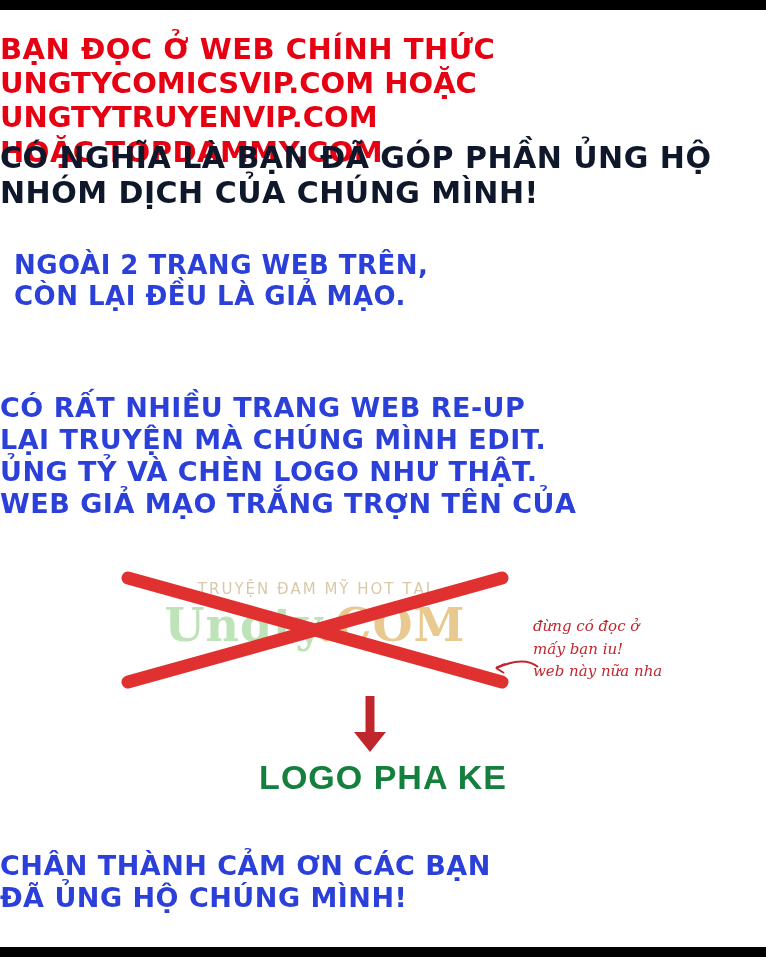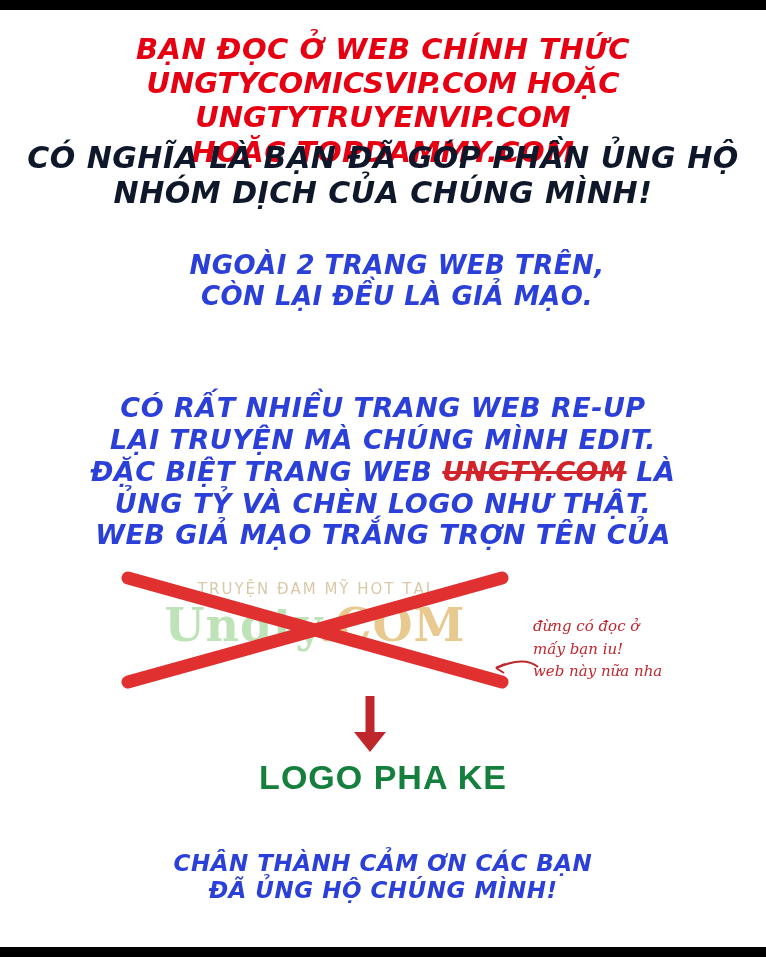--- a/index.html
+++ b/index.html
@@ -18,24 +18,22 @@
     position: relative;
     width: 766px;
     height: 957px;
     background: #ffffff;
     box-sizing: border-box;
     border-top: 10px solid #000000;
     border-bottom: 10px solid #000000;
     overflow: hidden;
   }
   .block {
-    text-align: center;
     line-height: 1.18;
     letter-spacing: 0.5px;
-    font-style: italic;
   }
   
   .headline {
     position: absolute;
     top: 22px;
     left: 0;
     width: 766px;
     color: #e60012;
     font-size: 30px;
     font-weight: bold;
@@ -163,21 +161,21 @@
     font-weight: bold;
     font-family: "Liberation Sans", sans-serif;
     letter-spacing: 1px;
   }
   .thanks {
     position: absolute;
     top: 840px;
     left: 0;
     width: 766px;
     color: #2b3fd9;
-    font-size: 23px;
+    font-size: 27px;
     font-weight: bold;
     font-family: "DejaVu Sans", sans-serif;
     text-transform: uppercase;
   }
 </style>
 </head>
 <body>
 
 <div class="page">
 
@@ -193,25 +191,20 @@
   </div>
 
   <div class="para2 block">
     <div>Ngoài 2 trang web trên,</div>
     <div>còn lại đều là giả mạo.</div>
   </div>
 
   <div class="para3 block">
     <div>Có rất nhiều trang web re-up</div>
     <div>lại truyện mà chúng mình edit.</div>
-    <div>
-      <span>Đặc biệt trang web</span>
-      <span class="strike">ungty.com</span>
-      <span>là</span>
-    </div>
     <div>ủng tỷ và chèn logo như thật.</div>
     <div>web giả mạo trắng trợn tên của</div>
   </div>
 
   <div class="logo-zone">
     <div class="logo-faint-top">Truyện đam mỹ hot tại</div>
     <div class="logo-faint-main">
       <span>Ungty</span><span class="dot">.COM</span>
     </div>
     <svg class="cross" viewBox="0 0 390 120">

